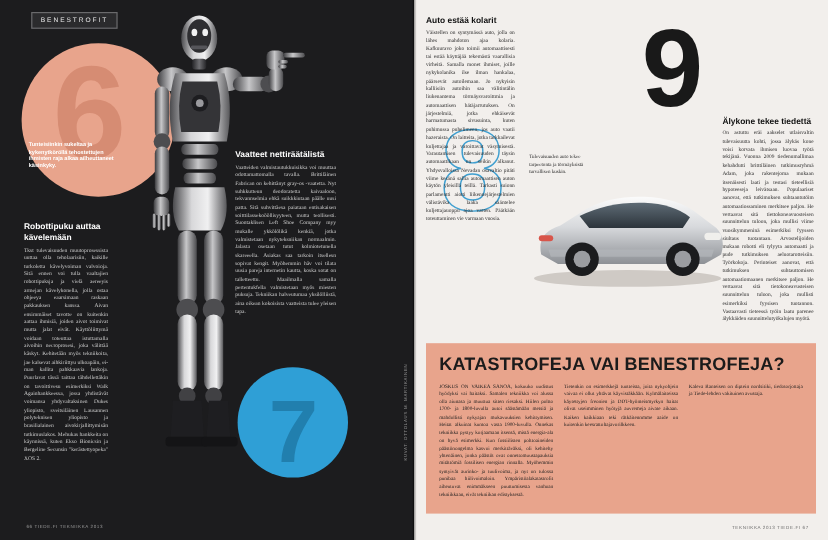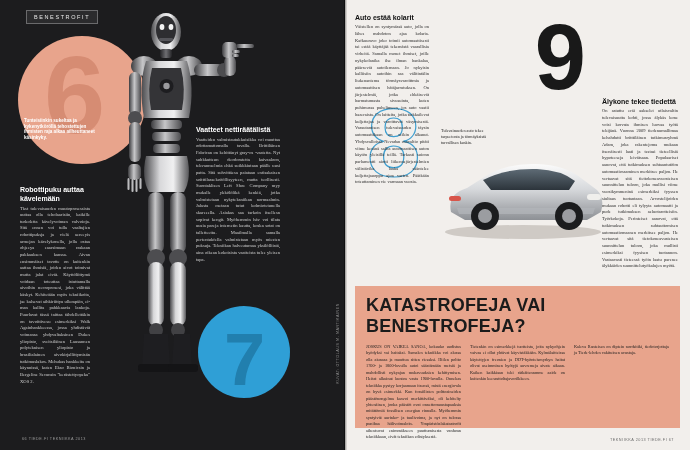--- a/index.html
+++ b/index.html
@@ -202,21 +202,21 @@
   .article {
     position: absolute;
     left: 10px; right: 10px; bottom: 22px;
     top: 286px;
     background: #e8a48c;
     padding: 9px 11px 8px 11px;
     z-index: 6;
   }
   .article h2 {
     font-family: "Liberation Sans", sans-serif;
-    font-size: 18px;
+    font-size: 15px;
     font-weight: 700;
     color: #1b1b1b;
     letter-spacing: .2px;
     margin-bottom: 7px;
   }
   .article .cols {
     display: flex;
     gap: 9px;
   }
   .article .acol { width: 33.33%; }

